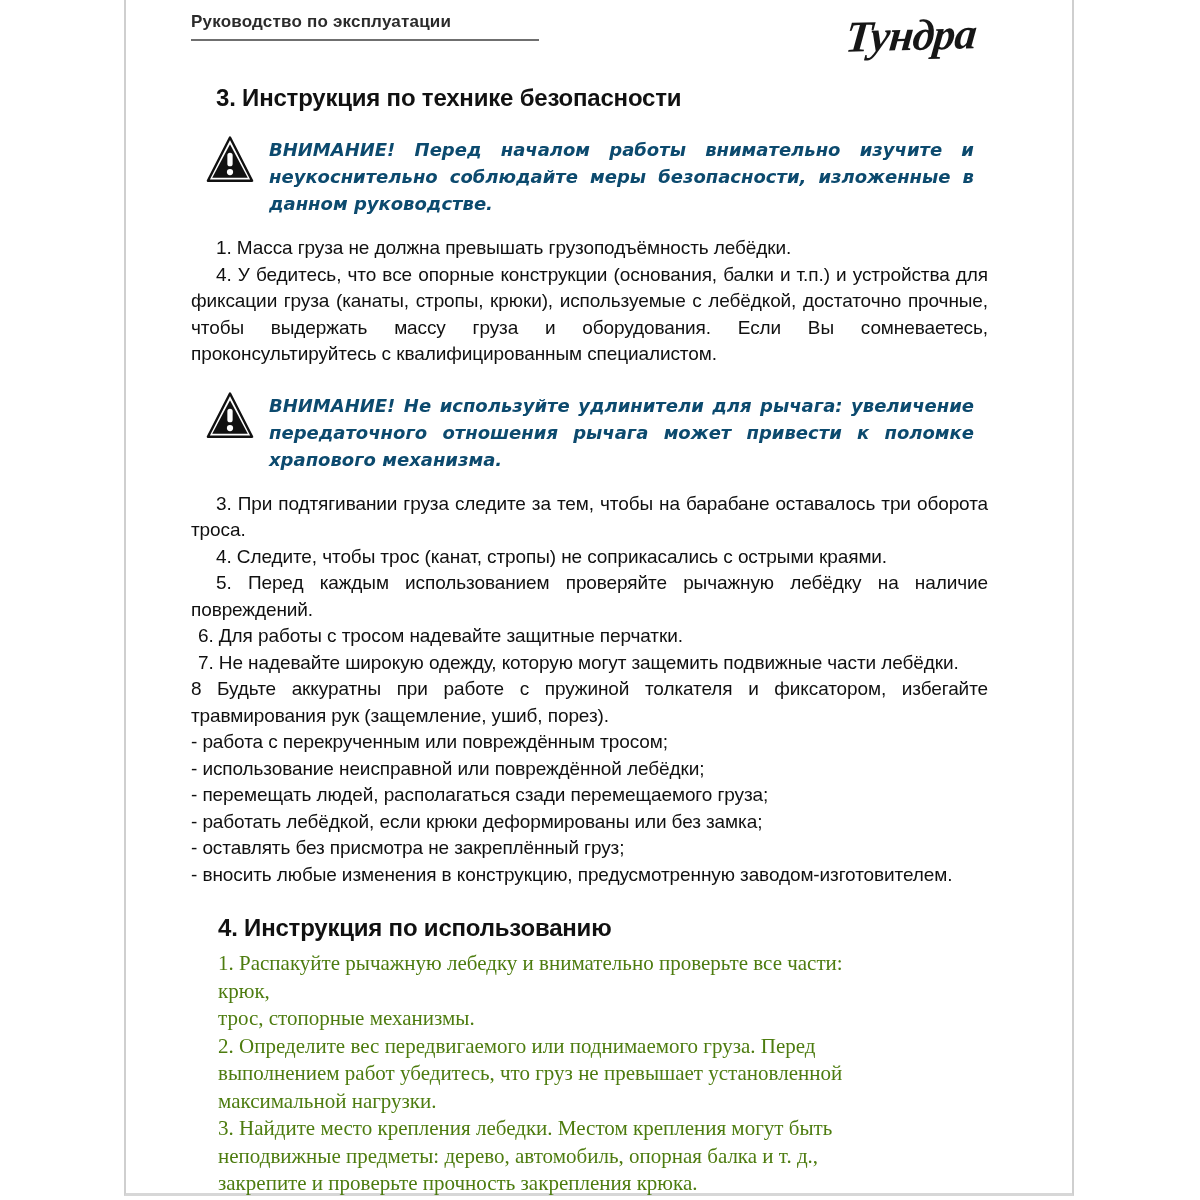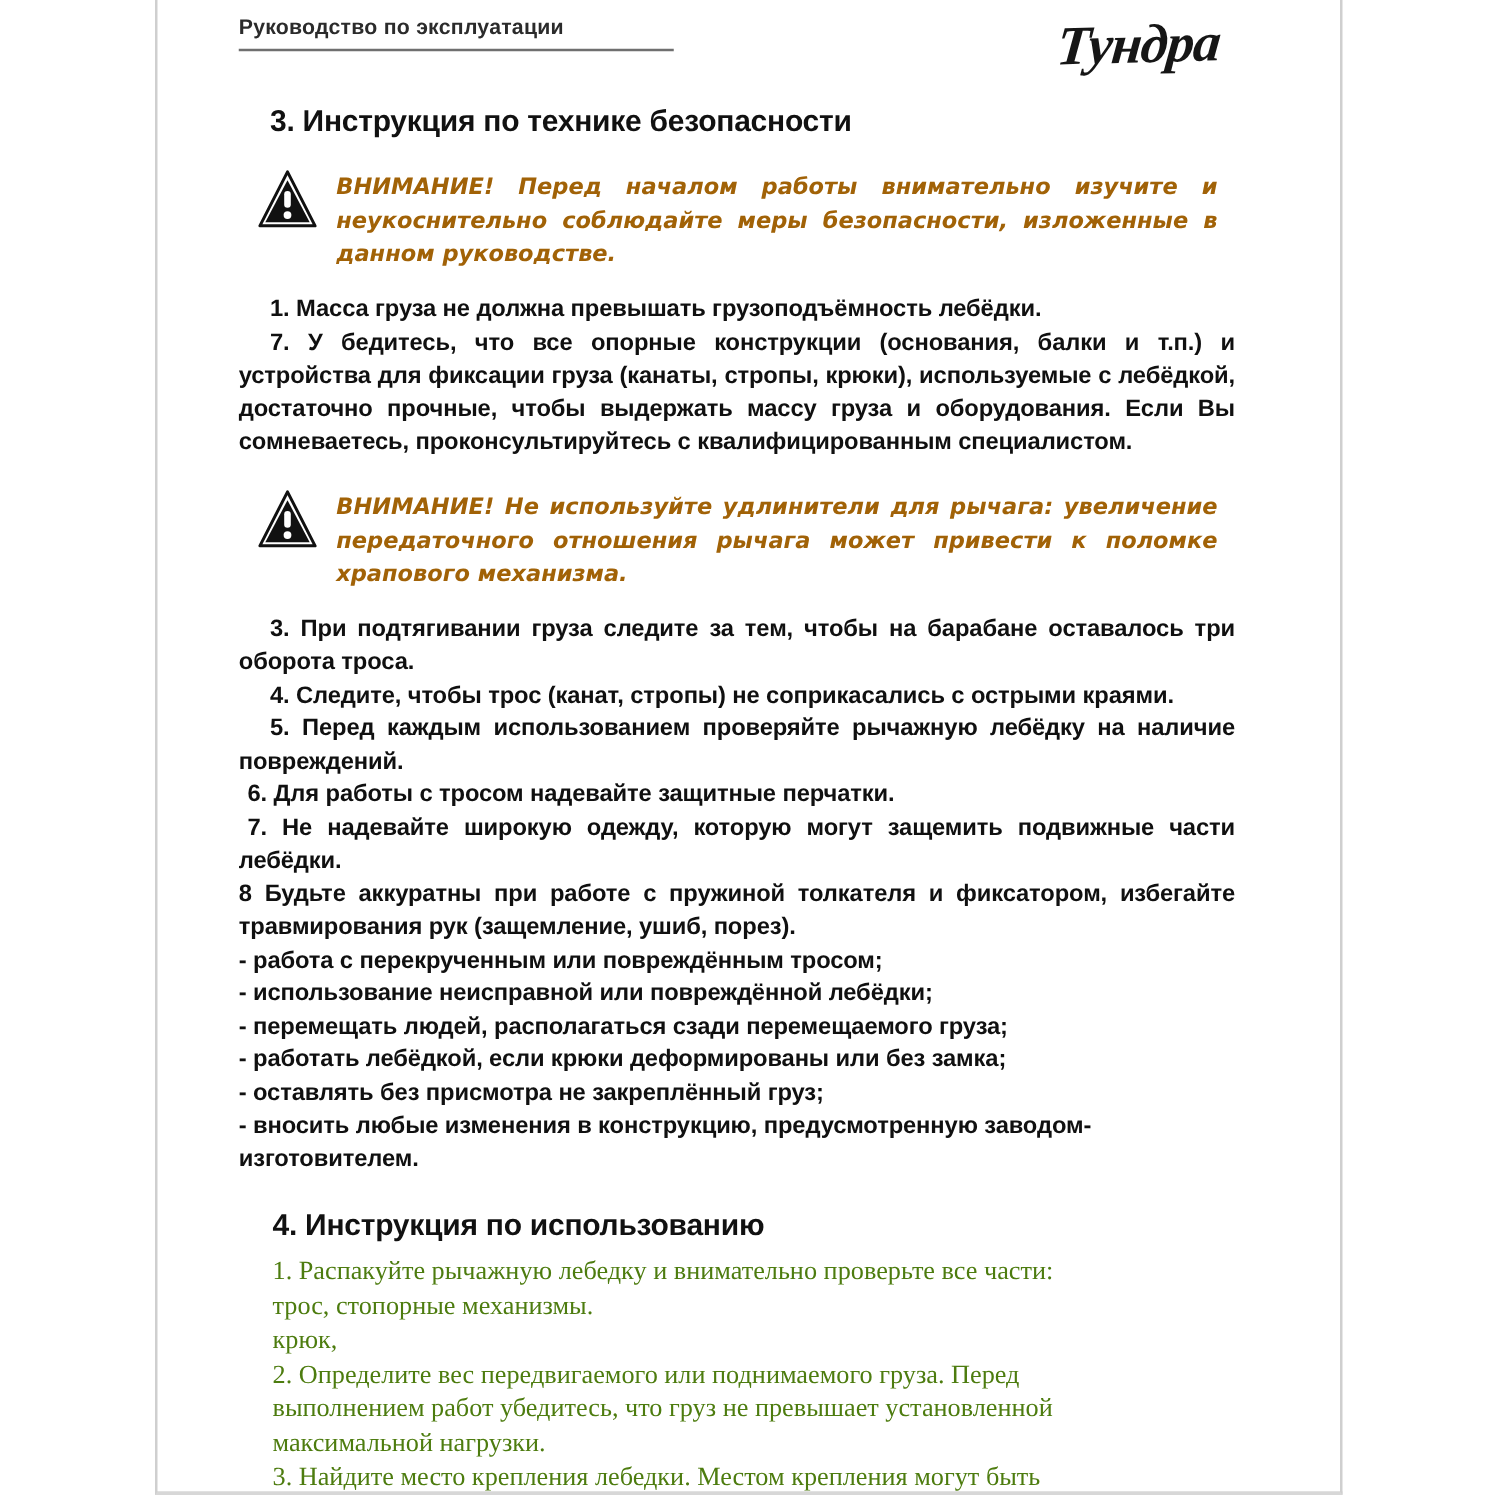--- a/index.html
+++ b/index.html
@@ -76,34 +76,33 @@
   }
   .warn-icon svg { display: block; width: 48px; height: 54px; }
   .warn-text {
     flex: 1;
     margin: 2px 0 0 0;
     font-family: "DejaVu Sans", sans-serif;
     font-style: italic;
     font-weight: bold;
     font-size: 18px;
     line-height: 27px;
-    color: #a16207;
+    color: #0c4a6e;
     text-align: justify;
   }
   .warn-label { font-weight: 800; }
   
   .rules { margin-top: 18px; }
   .rule {
     margin: 0;
     font-size: 19px;
     line-height: 26.5px;
     color: #101010;
     text-align: justify;
     letter-spacing: -0.1px;
-    font-weight: bold;
   }
   .rule.indent-lg { text-indent: 25px; }
   .rule.indent-sm { text-indent: 7px; }
   .rule.plain { text-align: left; }
   
   .sec4-body {
     margin: 8px 0 0 27px;
   }
   .sec4-line {
     font-family: "Liberation Serif", serif;
@@ -135,21 +134,21 @@
         <path d="M50 20 L87 90 L13 90 Z" fill="#111"></path>
         <rect x="44.5" y="38" width="11" height="28" rx="5.5" fill="#fff"></rect>
         <circle cx="50" cy="78" r="6.5" fill="#fff"></circle>
       </svg>
     </span>
     <p class="warn-text"><span class="warn-label">ВНИМАНИЕ!</span> <span>Перед началом работы внимательно изучите и неукоснительно соблюдайте меры безопасности, изложенные в данном руководстве.</span></p>
   </div>
 
   <div class="rules">
     <p class="rule indent-lg">1. Масса груза не должна превышать грузоподъёмность лебёдки.</p>
-    <p class="rule indent-lg">7. У бедитесь, что все опорные конструкции (основания, балки и т.п.) и устройства для фиксации груза (канаты, стропы, крюки), используемые с лебёдкой, достаточно прочные, чтобы выдержать массу груза и оборудования. Если Вы сомневаетесь, проконсультируйтесь с квалифицированным специалистом.</p>
+    <p class="rule indent-lg">4. У бедитесь, что все опорные конструкции (основания, балки и т.п.) и устройства для фиксации груза (канаты, стропы, крюки), используемые с лебёдкой, достаточно прочные, чтобы выдержать массу груза и оборудования. Если Вы сомневаетесь, проконсультируйтесь с квалифицированным специалистом.</p>
   </div>
 
   <div class="warning">
     <span class="warn-icon">
       <svg viewBox="0 0 100 110" xmlns="http://www.w3.org/2000/svg">
         <path d="M50 6 L96 96 L4 96 Z" fill="none" stroke="#111" stroke-width="5" stroke-linejoin="round"></path>
         <path d="M50 20 L87 90 L13 90 Z" fill="#111"></path>
         <rect x="44.5" y="38" width="11" height="28" rx="5.5" fill="#fff"></rect>
         <circle cx="50" cy="78" r="6.5" fill="#fff"></circle>
       </svg>
@@ -169,22 +168,22 @@
     <p class="rule plain">- перемещать людей, располагаться сзади перемещаемого груза;</p>
     <p class="rule plain">- работать лебёдкой, если крюки деформированы или без замка;</p>
     <p class="rule plain">- оставлять без присмотра не закреплённый груз;</p>
     <p class="rule plain">- вносить любые изменения в конструкцию, предусмотренную заводом-изготовителем.</p>
   </div>
 
   <h2 class="sec-heading" style="padding-left:27px;">4. Инструкция по использованию</h2>
 
   <div class="sec4-body">
     <div class="sec4-line">1. Распакуйте рычажную лебедку и внимательно проверьте все части:</div>
+    <div class="sec4-line">крюк,</div>
     <div class="sec4-line">трос, стопорные механизмы.</div>
-    <div class="sec4-line">крюк,</div>
     <div class="sec4-line">2. Определите вес передвигаемого или поднимаемого груза. Перед</div>
     <div class="sec4-line">выполнением работ убедитесь, что груз не превышает установленной</div>
     <div class="sec4-line">максимальной нагрузки.</div>
     <div class="sec4-line">3. Найдите место крепления лебедки. Местом крепления могут быть</div>
     <div class="sec4-line">неподвижные предметы: дерево, автомобиль, опорная балка и т. д.,</div>
     <div class="sec4-line">закрепите и проверьте прочность закрепления крюка.</div>
   </div>
 
 </div>
 

